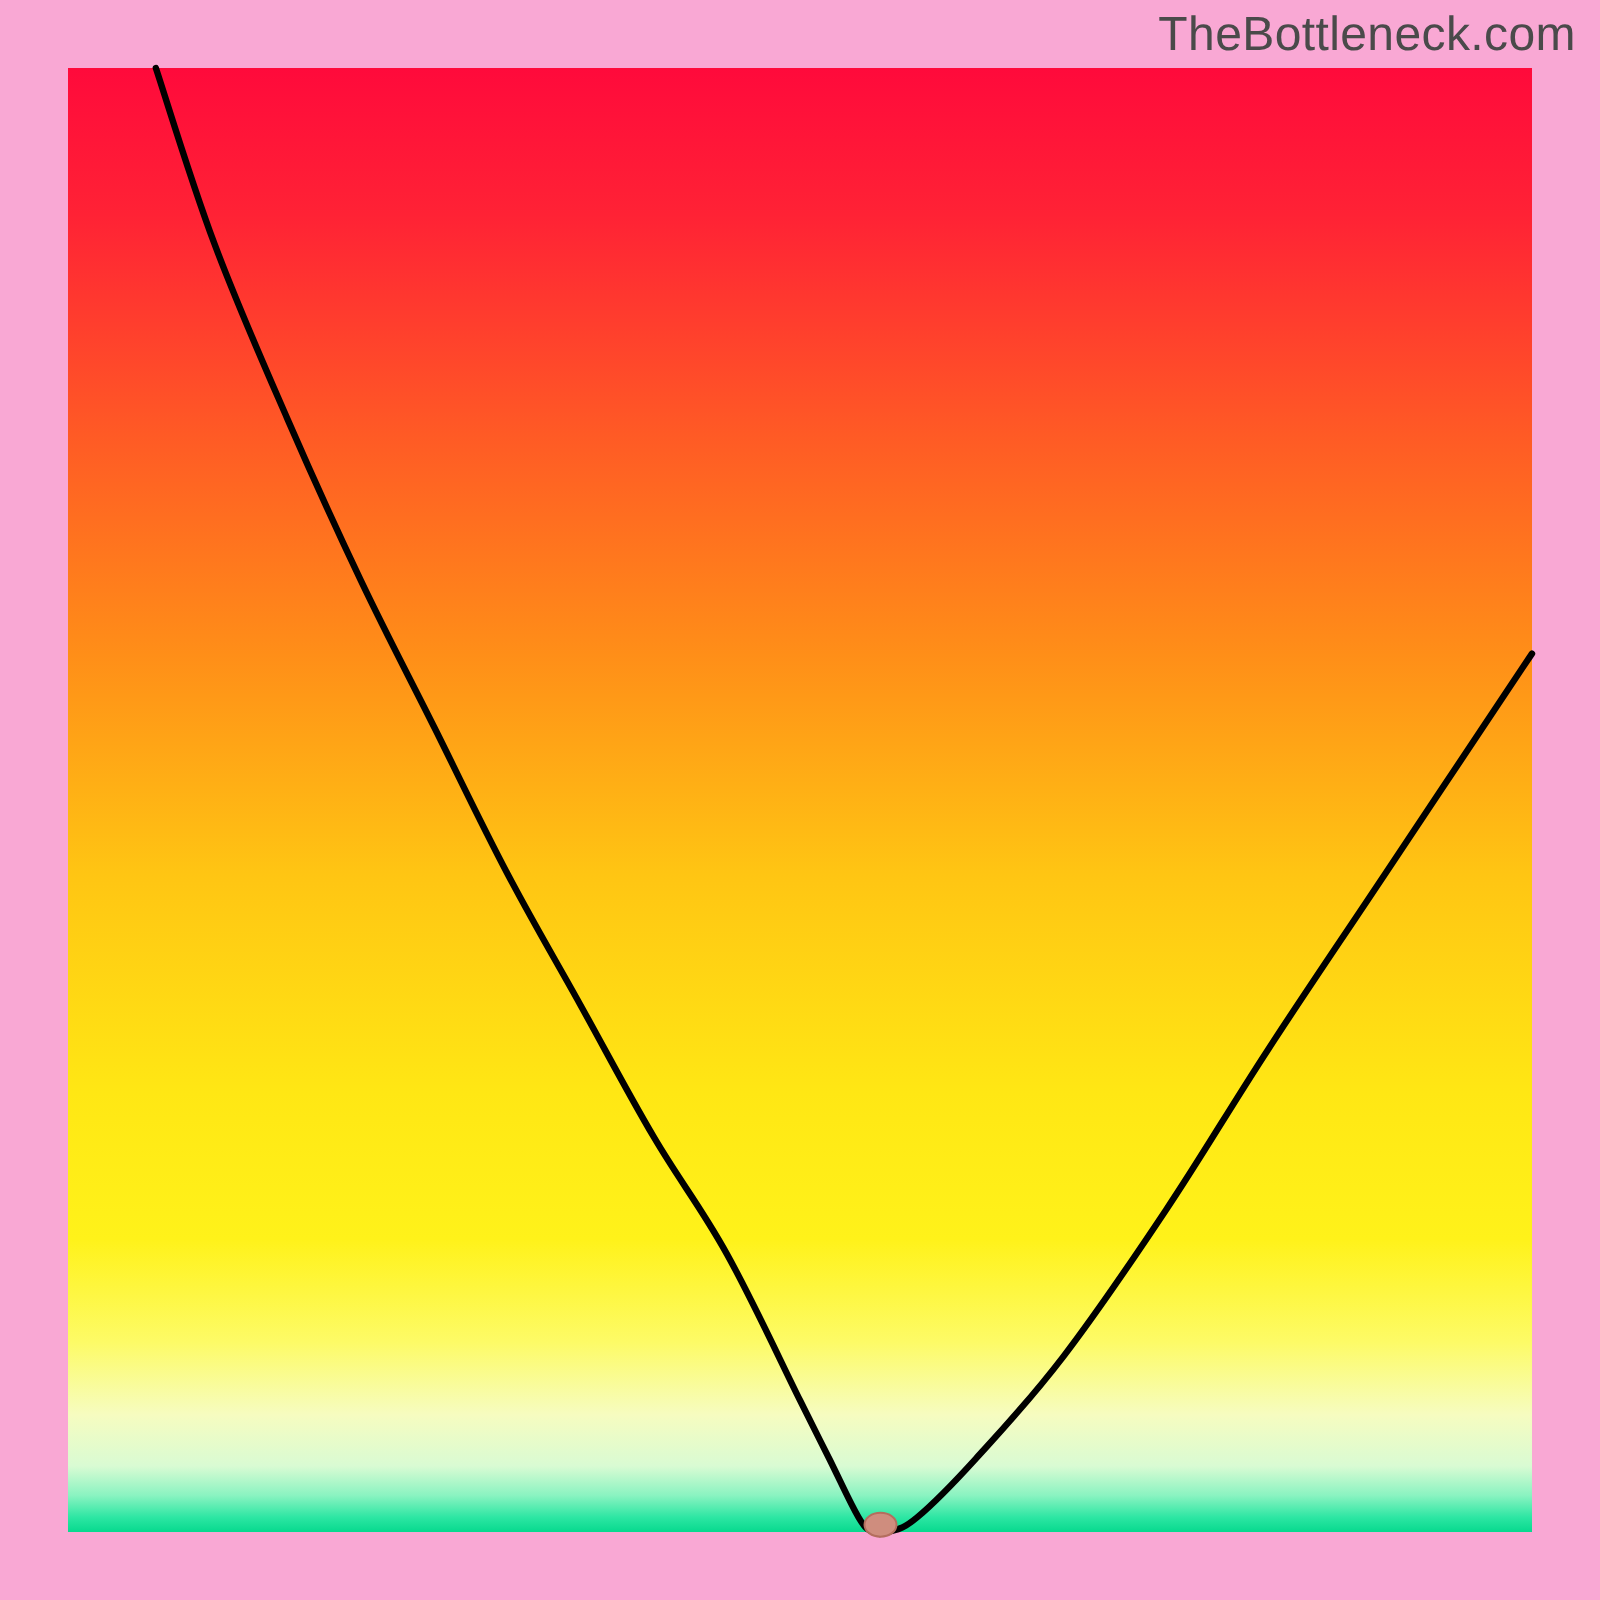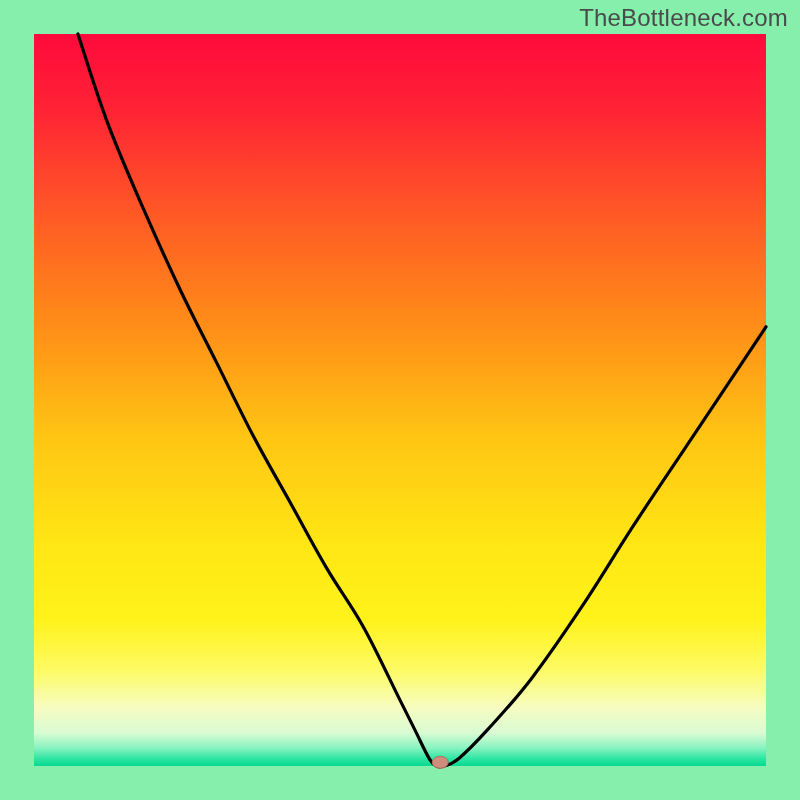--- a/index.html
+++ b/index.html
@@ -8,21 +8,21 @@
     width: 800px;
     height: 800px;
     overflow: hidden;
     background: #000;
     font-family: Arial, Helvetica, sans-serif;
   }
   .frame {
     position: relative;
     width: 800px;
     height: 800px;
-    background: #86efac;
+    background: #f9a8d4;
   }
   .watermark {
     position: absolute;
     top: 4px;
     right: 12px;
     color: #4a4a4a;
     font-size: 24px;
     font-weight: 500;
     letter-spacing: 0.2px;
     user-select: none;

